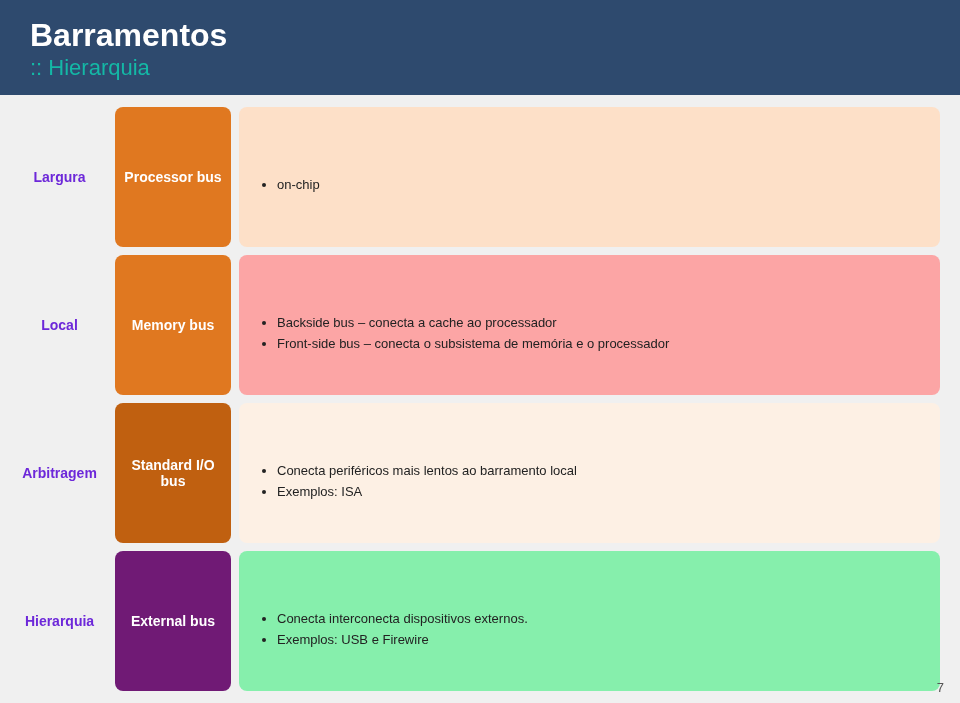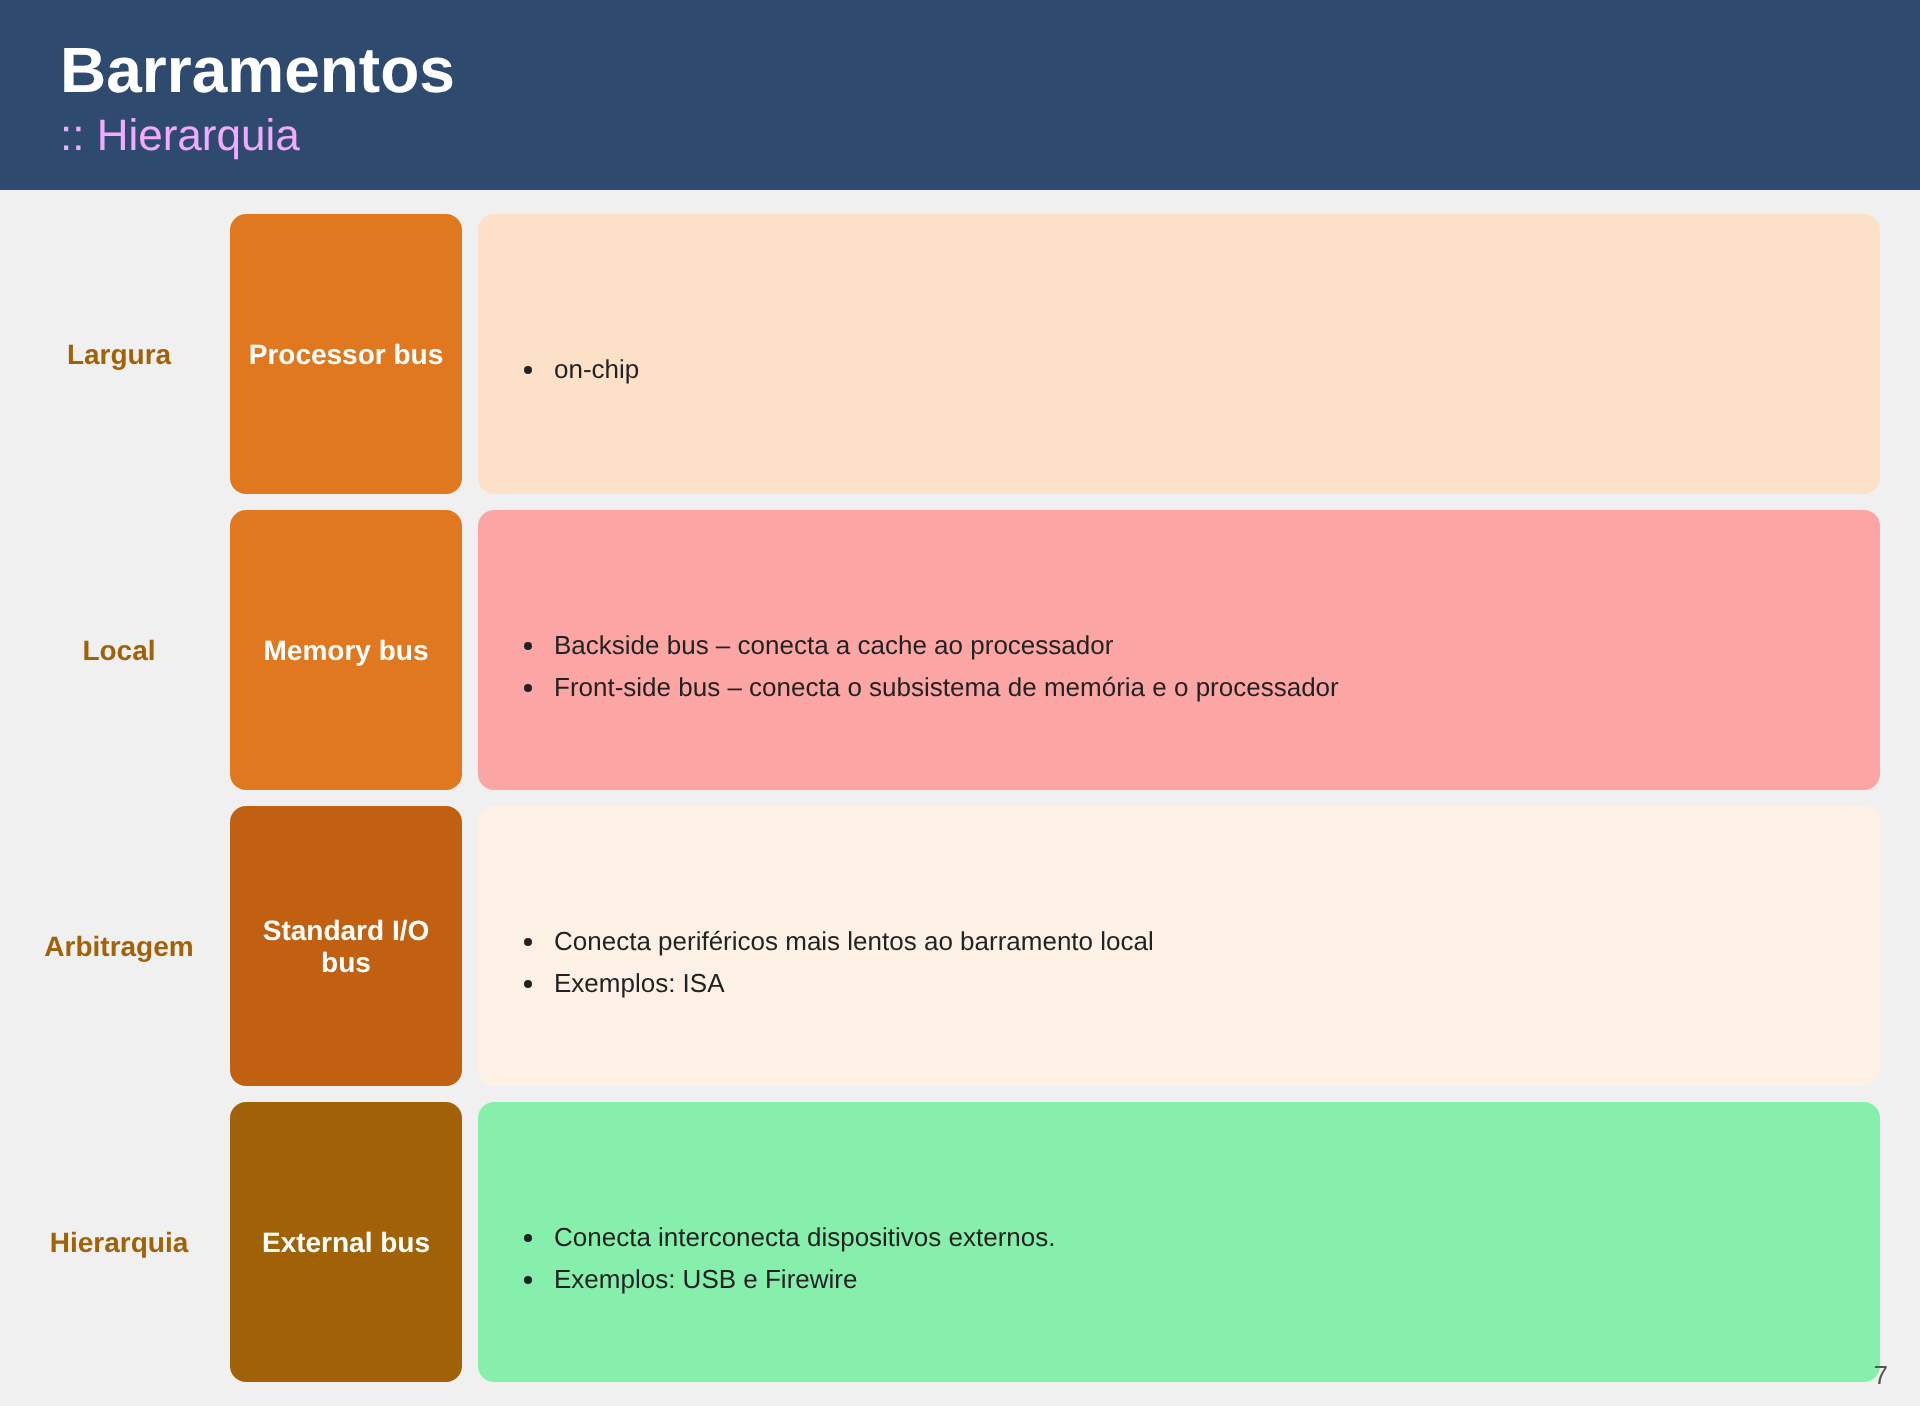--- a/index.html
+++ b/index.html
@@ -27,21 +27,21 @@
     }
 
     .header-title {
       color: #ffffff;
       font-size: 32px;
       font-weight: bold;
       line-height: 1.1;
     }
 
     .header-subtitle {
-      color: #f0abfc;
+      color: #14b8a6;
       font-size: 22px;
       font-weight: normal;
       margin-top: 2px;
     }
 
     .content {
       flex: 1;
       display: flex;
       flex-direction: row;
       padding: 12px 20px 12px 12px;
@@ -74,21 +74,21 @@
       flex: 1;
       gap: 8px;
       align-items: stretch;
     }
 
     .row-label {
       width: 95px;
       display: flex;
       align-items: center;
       justify-content: center;
-      color: #a16207;
+      color: #6d28d9;
       font-size: 14px;
       font-weight: bold;
       text-align: center;
       flex-shrink: 0;
     }
 
     .row-bus {
       width: 116px;
       display: flex;
       align-items: center;
@@ -155,21 +155,21 @@
           <div class="row-bus" style="background: rgb(192, 96, 16);">Standard I/O bus</div>
           <div class="row-desc" style="background: rgb(253, 240, 228);">
             <ul>
               <li>Conecta periféricos mais lentos ao barramento local</li>
               <li>Exemplos: ISA</li>
             </ul>
           </div>
         </div>
         <div class="row">
           <div class="row-label">Hierarquia</div>
-          <div class="row-bus" style="background: #a16207;">External bus</div>
+          <div class="row-bus" style="background: #701a75;">External bus</div>
           <div class="row-desc" style="background: #86efac;">
             <ul>
               <li>Conecta interconecta dispositivos externos.</li>
               <li>Exemplos: USB e Firewire</li>
             </ul>
           </div>
         </div>
       </div>
   </div>
 

